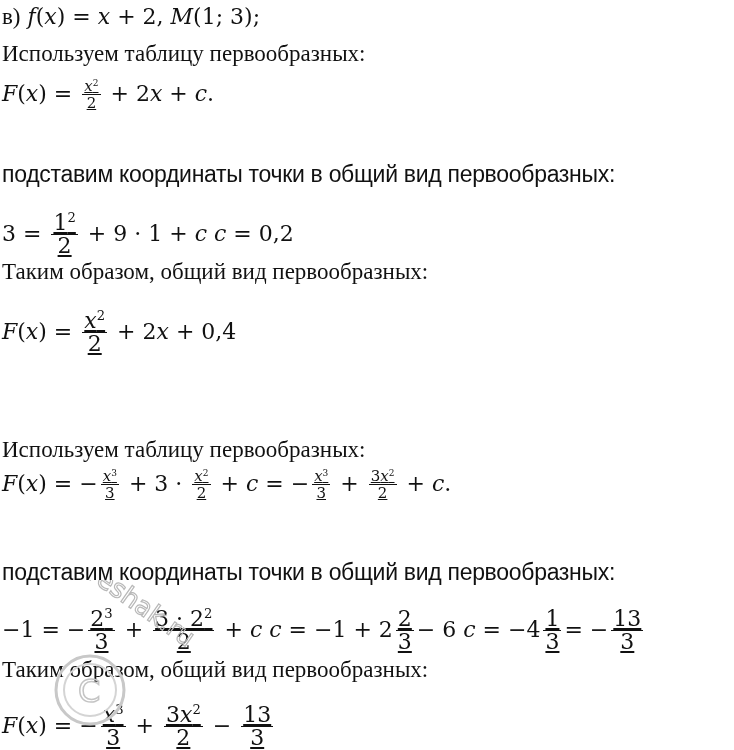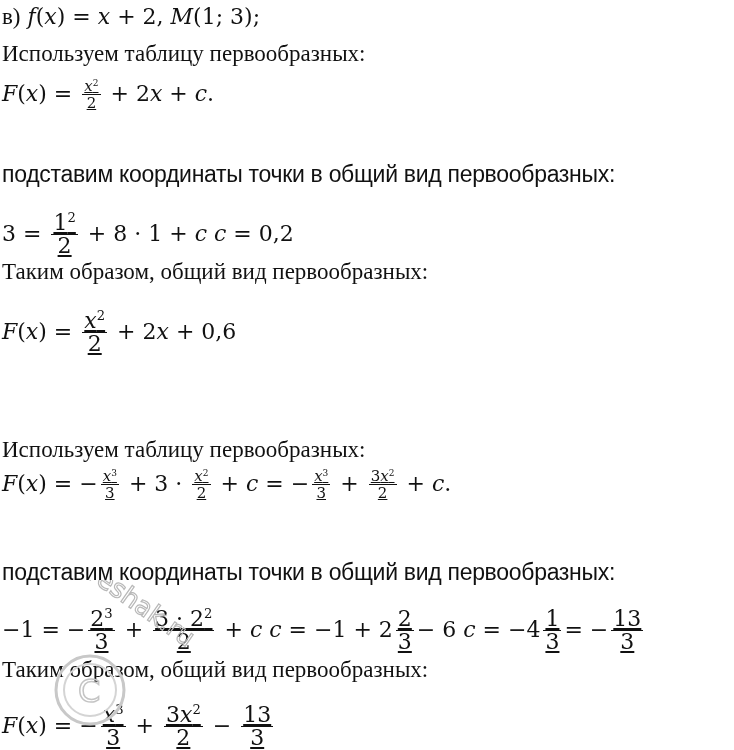--- a/index.html
+++ b/index.html
@@ -31,27 +31,27 @@
   <div class="line text" style="top:40px;">Используем таблицу первообразных:</div>
 
   <div class="line" style="top:78px;">
     <span class="m i">F</span><span class="m">(</span><span class="m i">x</span><span class="m">) = </span><span class="frac small"><span class="num"><span class="i">x</span><sup>2</sup></span><span class="den">2</span></span><span class="m"> + 2</span><span class="m i">x</span><span class="m"> + </span><span class="m i">c</span><span class="m">.</span>
   </div>
 
 
   <div class="line cond" style="top:160px;">подставим координаты точки в общий вид первообразных:</div>
 
   <div class="line" style="top:212px;">
-    <span class="m">3 = </span><span class="frac"><span class="num">1<sup>2</sup></span><span class="den">2</span></span><span class="m"> + 8 · 1 + </span><span class="m i">c c</span><span class="m"> = </span><span class="m">0,2</span>
+    <span class="m">3 = </span><span class="frac"><span class="num">1<sup>2</sup></span><span class="den">2</span></span><span class="m"> + 9 · 1 + </span><span class="m i">c c</span><span class="m"> = </span><span class="m">0,2</span>
   </div>
 
   <div class="line text" style="top:258px;">Таким образом, общий вид первообразных:</div>
 
   <div class="line" style="top:310px;">
-    <span class="m i">F</span><span class="m">(</span><span class="m i">x</span><span class="m">) = </span><span class="frac"><span class="num"><span class="i">x</span><sup>2</sup></span><span class="den">2</span></span><span class="m"> + 2</span><span class="m i">x</span><span class="m"> + 0,6</span>
+    <span class="m i">F</span><span class="m">(</span><span class="m i">x</span><span class="m">) = </span><span class="frac"><span class="num"><span class="i">x</span><sup>2</sup></span><span class="den">2</span></span><span class="m"> + 2</span><span class="m i">x</span><span class="m"> + 0,4</span>
   </div>
 
 
   <div class="line text" style="top:436px;">Используем таблицу первообразных:</div>
 
   <div class="line" style="top:468px;">
     <span class="m i">F</span><span class="m">(</span><span class="m i">x</span><span class="m">) = −</span><span class="frac small"><span class="num"><span class="i">x</span><sup>3</sup></span><span class="den">3</span></span><span class="m"> + 3 · </span><span class="frac small"><span class="num"><span class="i">x</span><sup>2</sup></span><span class="den">2</span></span><span class="m"> + </span><span class="m i">c</span><span class="m"> = −</span><span class="frac small"><span class="num"><span class="i">x</span><sup>3</sup></span><span class="den">3</span></span><span class="m"> + </span><span class="frac small"><span class="num">3<span class="i">x</span><sup>2</sup></span><span class="den">2</span></span><span class="m"> + </span><span class="m i">c</span><span class="m">.</span>
   </div>
 
 

